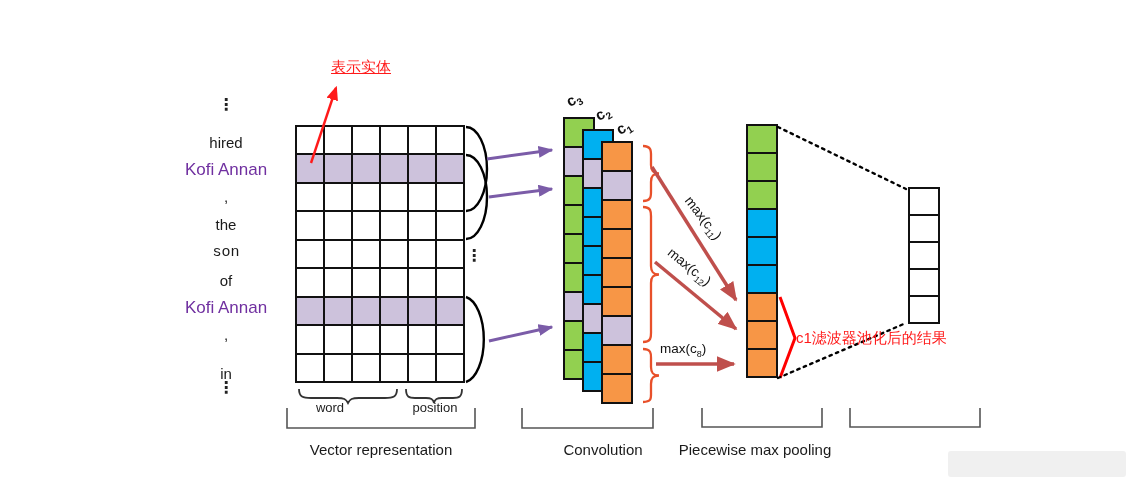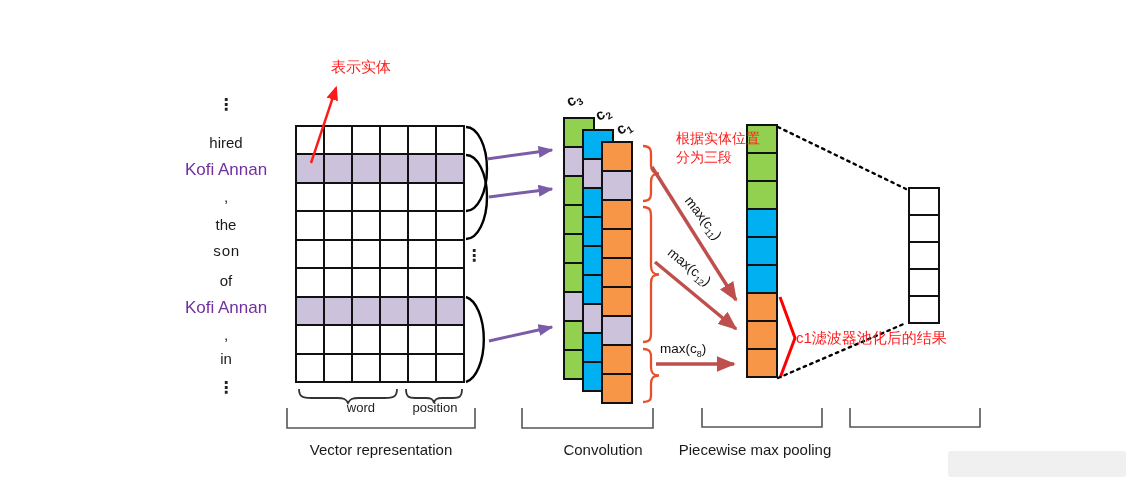--- a/index.html
+++ b/index.html
@@ -44,21 +44,21 @@
 
   
   .maxlab{position:absolute;font-size:13.5px;color:#111;white-space:nowrap;z-index:8;}
   .maxlab sub{font-size:9px;}
   .maxlab.m1{left:677px;top:210px;transform:rotate(52deg);}
   .maxlab.m2{left:663px;top:259px;transform:rotate(39deg);}
   .maxlab.m3{left:660px;top:341px;}
 
   
   .brace-label{position:absolute;top:400px;font-size:13px;color:#222;text-align:center;z-index:4;}
-  .brace-label.word{left:315px;width:60px;text-align:right;}
+  .brace-label.word{left:300px;width:60px;}
   .brace-label.position{left:400px;width:70px;}
   .section-label{position:absolute;top:441px;width:240px;margin-left:-120px;text-align:center;
                  font-size:15px;color:#1a1a1a;white-space:nowrap;z-index:4;}
   .section-label.s1{left:381px;}
   .section-label.s2{left:603px;}
   .section-label.s3{left:755px;}
   .section-label.s4{left:916px;}
 
   .watermark{position:absolute;left:948px;top:451px;width:178px;height:26px;background:#ededed;
              opacity:.85;border-radius:3px;z-index:3;}
@@ -130,21 +130,21 @@
   <div>
       <div class="word-item vdots" style="top: 94px;">⋮</div>
       <div class="word-item" style="top: 132px;">hired</div>
       <div class="word-item entity" style="top: 159px;">Kofi Annan</div>
       <div class="word-item" style="top: 186px;">,</div>
       <div class="word-item" style="top: 214px;">the</div>
       <div class="word-item" style="top: 242px; font-family: Liberation Mono, monospace;">son</div>
       <div class="word-item" style="top: 270px;">of</div>
       <div class="word-item entity" style="top: 297px;">Kofi Annan</div>
       <div class="word-item" style="top: 324px;">,</div>
-      <div class="word-item" style="top: 348px;">in</div>
+      <div class="word-item" style="top: 363px;">in</div>
       <div class="word-item vdots" style="top: 377px;">⋮</div>
     </div>
 
   <div class="matrix">
       <div class="cell"></div>
       <div class="cell"></div>
       <div class="cell"></div>
       <div class="cell"></div>
       <div class="cell"></div>
       <div class="cell"></div>
@@ -193,25 +193,21 @@
       <div class="cell"></div>
       <div class="cell"></div>
       <div class="cell"></div>
       <div class="cell"></div>
       <div class="cell"></div>
       <div class="cell"></div>
     </div>
 
   <div class="matrix-ellipsis vdots">⋮</div>
 
-  <div class="red-note" style="left:331px;top:58px;">表示实体</div>
-  <div class="seg-note">
-    <span>根据实体位置</span><br>
-    <span>分为三段</span>
-  </div>
+  <div class="red-note" style="left:331px;top:58px;text-decoration:underline;">表示实体</div>
   <div class="red-note" style="left:796px;top:329px;">c1滤波器池化后的结果</div>
 
   <div class="flabel" style="left:567px;top:90px;">
     <span>c</span><sub>3</sub>
   </div>
   <div class="flabel" style="left:596px;top:104px;">
     <span>c</span><sub>2</sub>
   </div>
   <div class="flabel" style="left:617px;top:118px;">
     <span>c</span><sub>1</sub>

